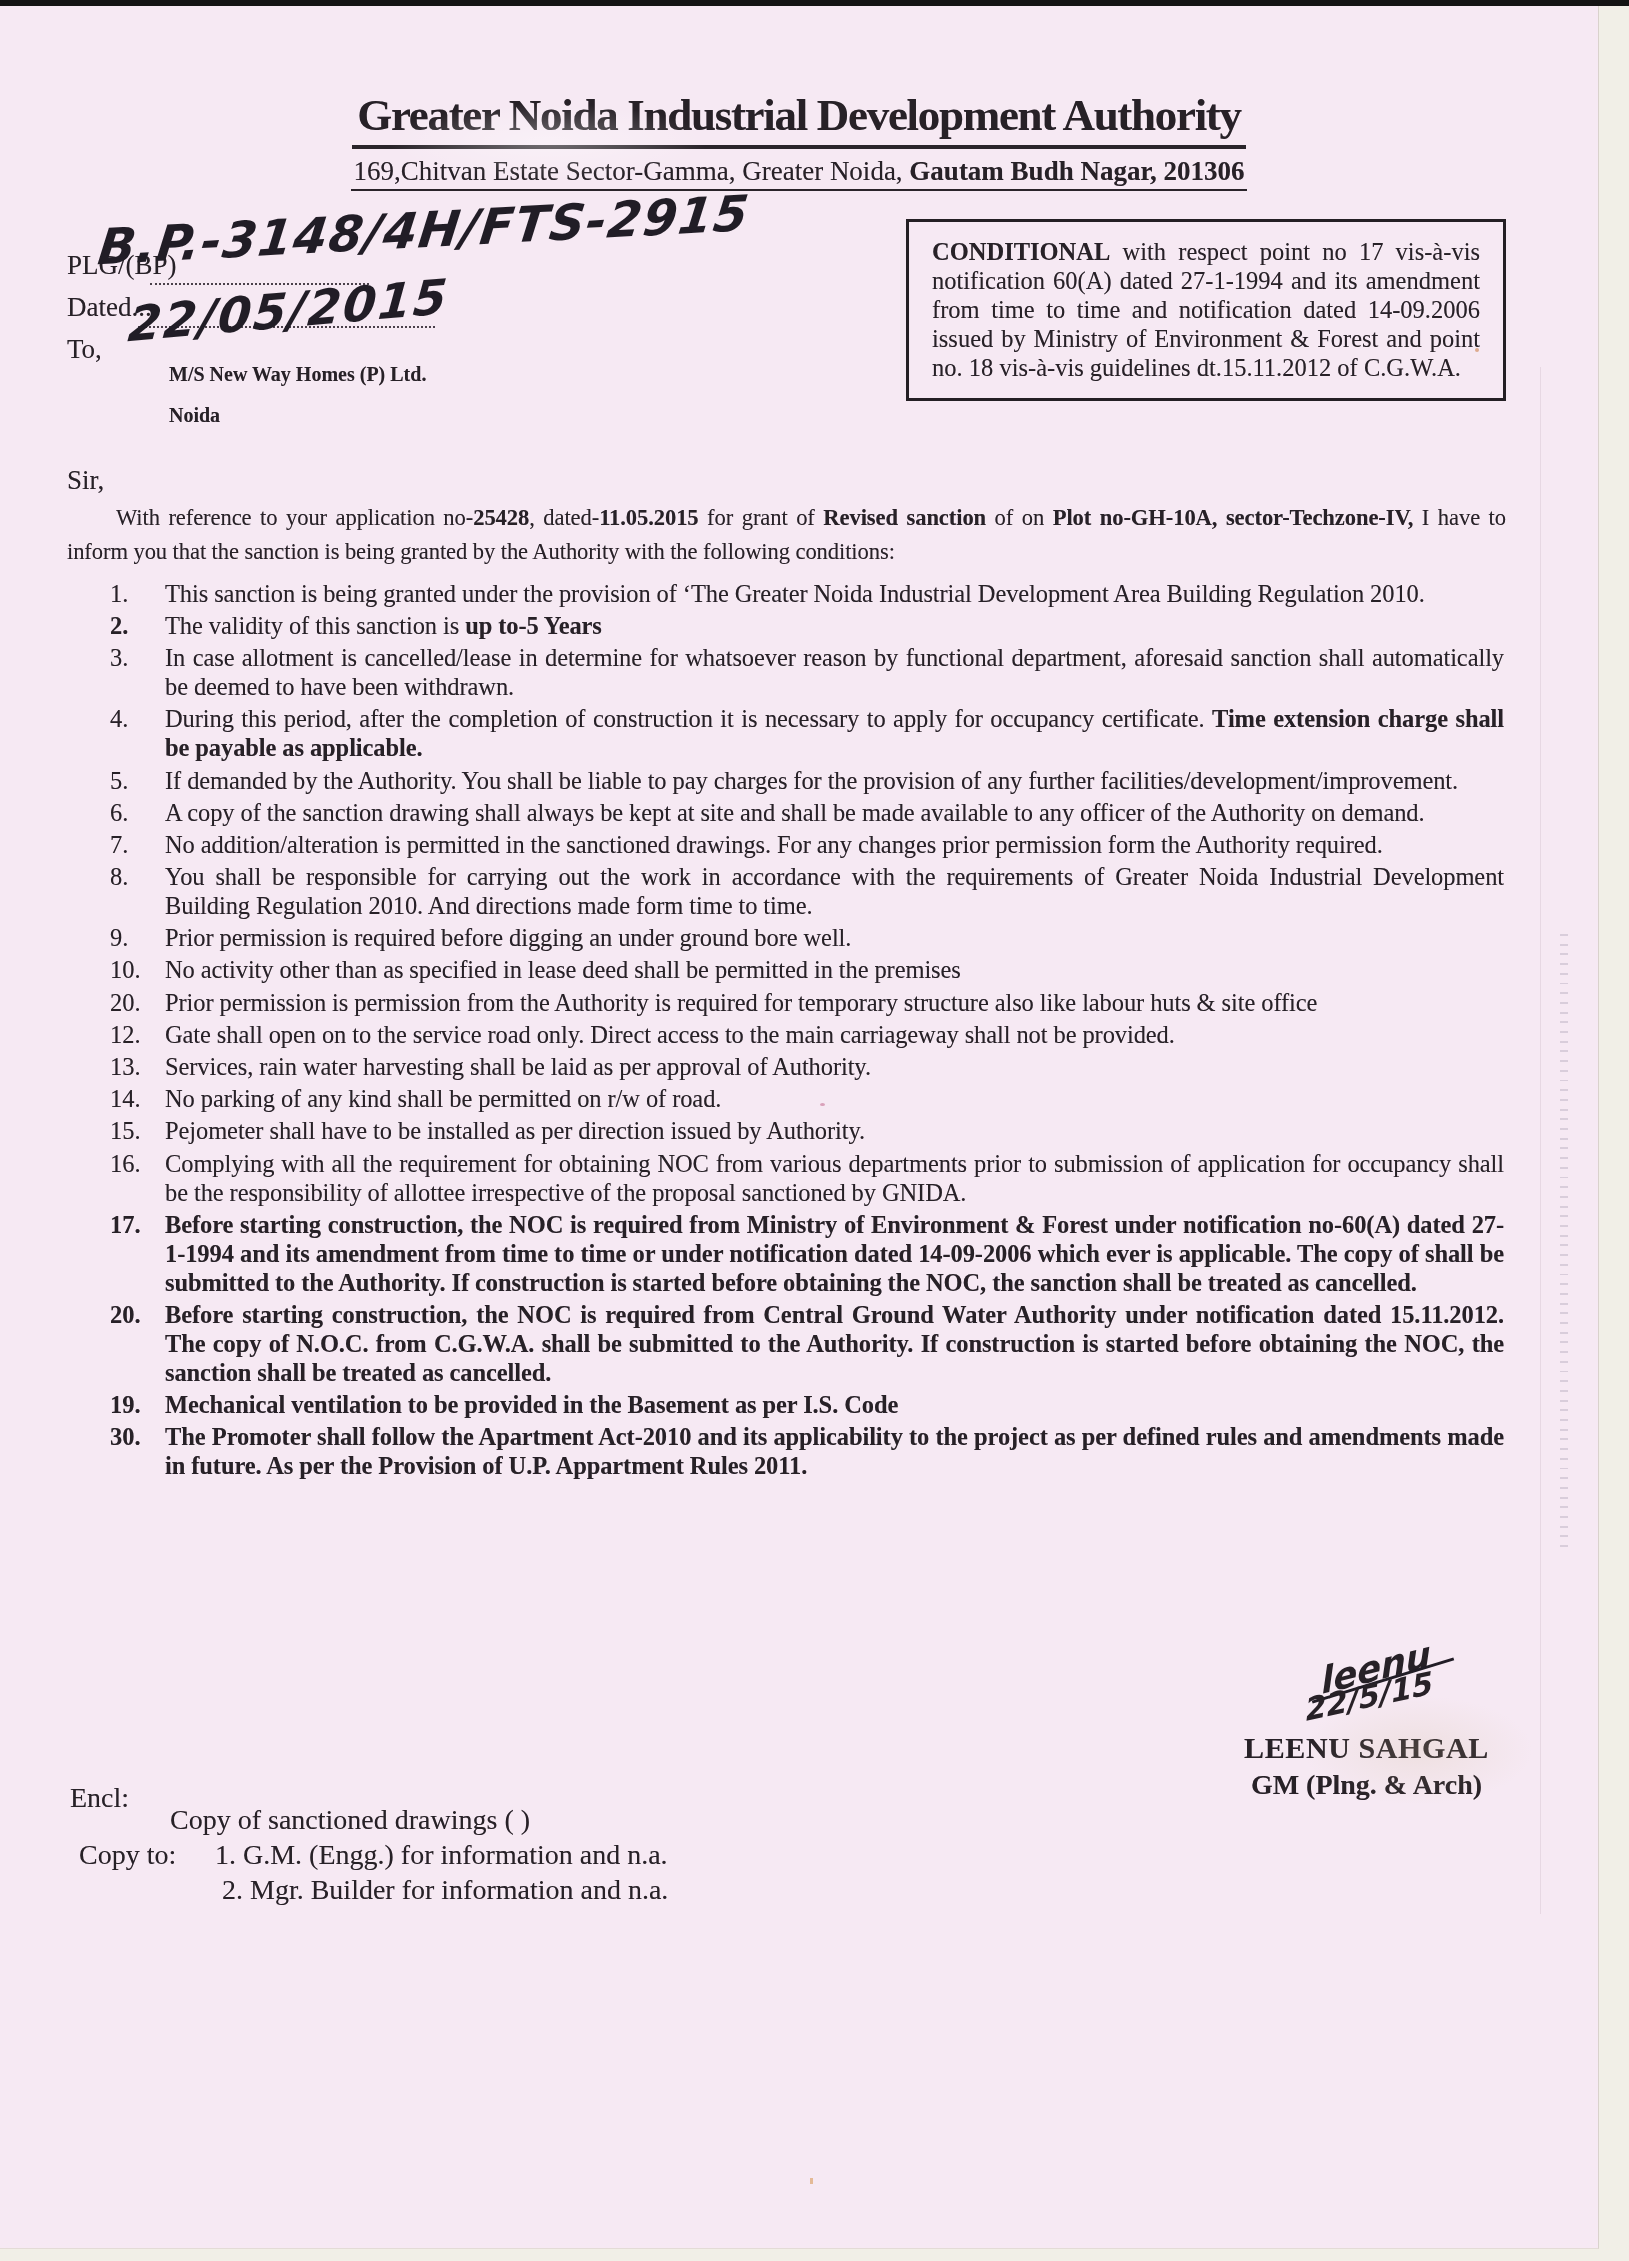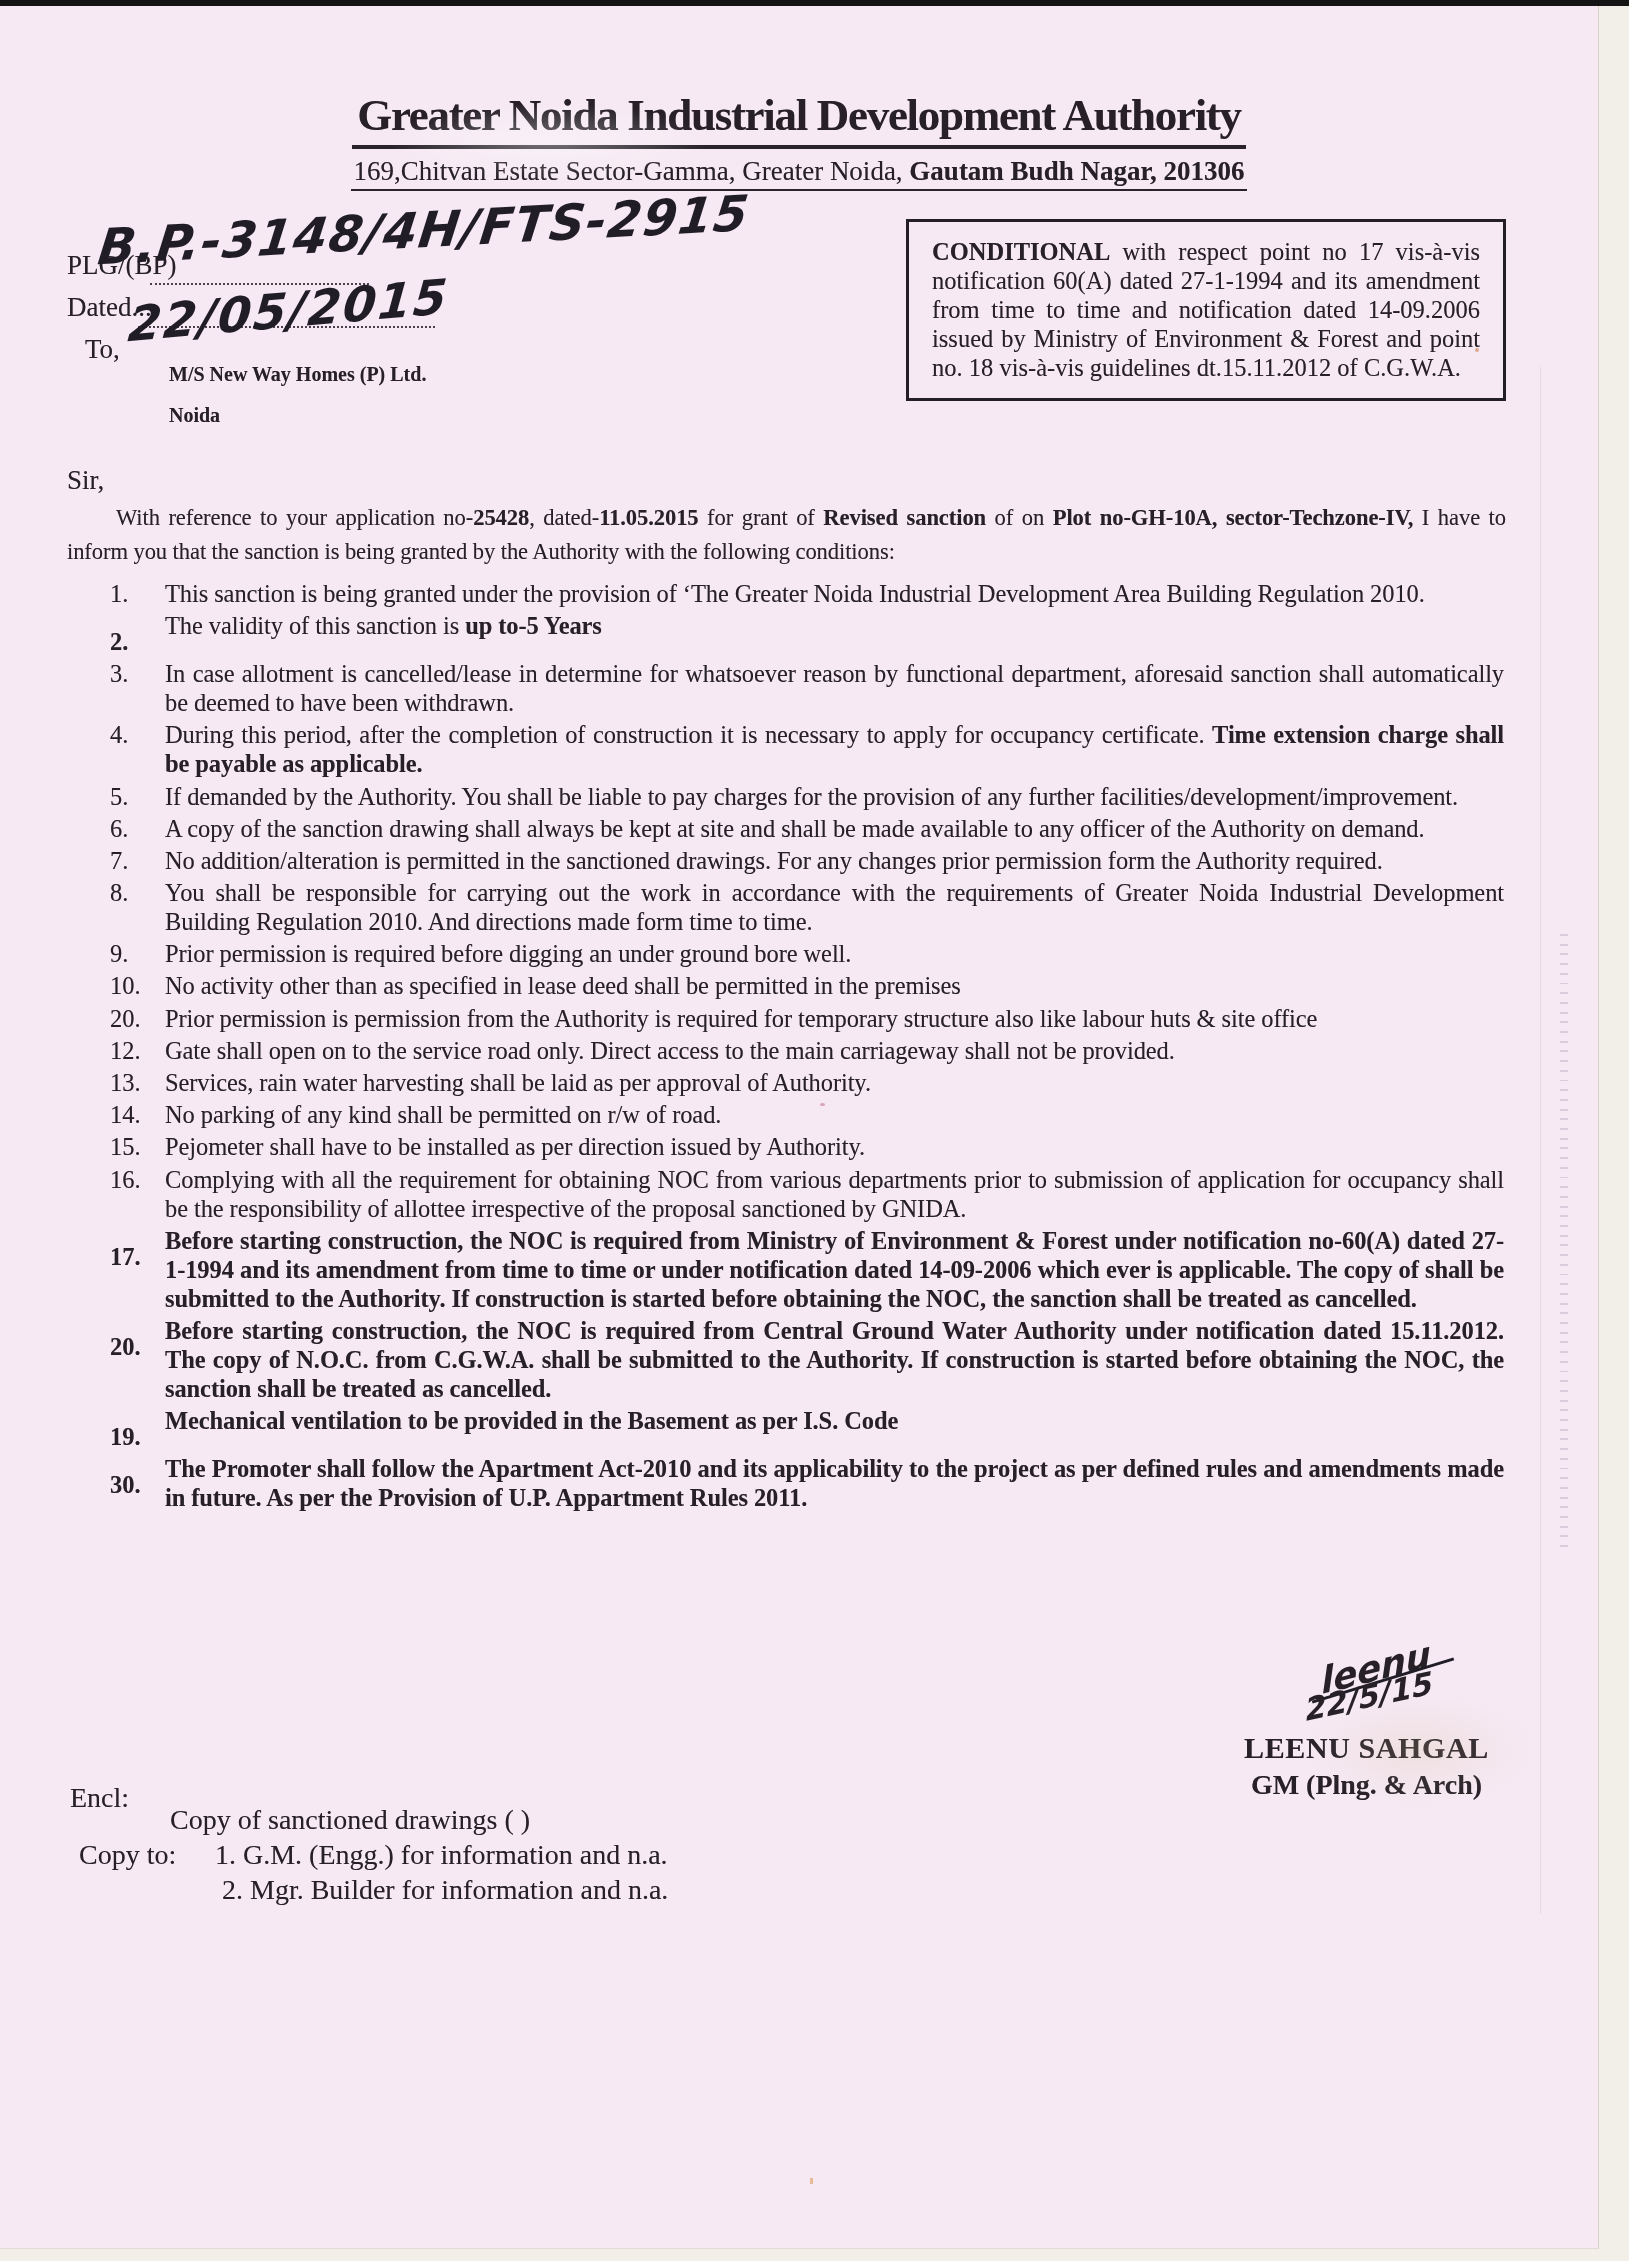--- a/index.html
+++ b/index.html
@@ -1,36 +1,36 @@
 <!DOCTYPE html>
 <html style="font-size:10.3px"><head>
 <meta charset="utf-8">
 <style>
   html,body{margin:0;padding:0;background:#e8e6de;}
   .scan{position:relative;width:1630px;height:2261px;background:#f1efe7;overflow:hidden;
         font-family:"Liberation Serif", serif;color:#272127;}
   .top-strip{position:absolute;top:0;left:0;width:1630px;height:5.8px;background:#141414;}
   .page{position:absolute;left:0;top:5.8px;width:1598px;height:2242px;background:#f6e9f3;
         border-right:1.9px solid #d9d2cc;border-bottom:1.3px solid #e3dcd6;}
-  .b{font-weight:bold;margin-top:16px;}
+  .b{font-weight:bold;}
   .page *{text-shadow:0 0 0.6px rgba(45,32,45,0.30);}
 
   
   .header{position:absolute;top:83px;left:0;width:1598px;text-align:center;}
   .title{display:inline-block;font-size:45px;font-weight:bold;letter-spacing:-1.3px;
          border-bottom:4.5px solid #2a242a;padding:0 5.2px 3.9px 5.2px;}
   .subtitle-wrap{margin-top:7.7px;}
   .subtitle{display:inline-block;font-size:27px;border-bottom:2.6px solid #2a242a;padding:0 2.6px 1.9px 2.6px;}
 
   
   .plg-line{position:absolute;top:244px;left:67px;font-size:27px;white-space:nowrap;}
   .plg-dots{position:absolute;top:277px;left:150px;width:219px;border-bottom:2.6px dotted #4a404a;}
   .dated-line{position:absolute;top:286px;left:67px;font-size:27px;}
   .dated-dots{position:absolute;top:320px;left:138px;width:297px;border-bottom:2.6px dotted #4a404a;}
-  .to-line{position:absolute;top:328px;left:67px;font-size:27px;margin-left:18px;}
+  .to-line{position:absolute;top:328px;left:67px;font-size:27px;}
 
   .hand{font-family:"DejaVu Sans",sans-serif;font-style:italic;font-weight:bold;color:#211d26;
         white-space:nowrap;text-shadow:none;}
   .hand-ref{position:absolute;top:196px;left:98px;font-size:49px;letter-spacing:1.3px;
             transform:rotate(-3deg) skewX(-10deg);}
   .hand-date{position:absolute;top:276px;left:128px;font-size:48px;letter-spacing:1.9px;
              transform:rotate(-5deg) skewX(-10deg);}
 
   
   .addr{position:absolute;top:348px;left:169px;font-size:20px;font-weight:bold;line-height:41px;}

